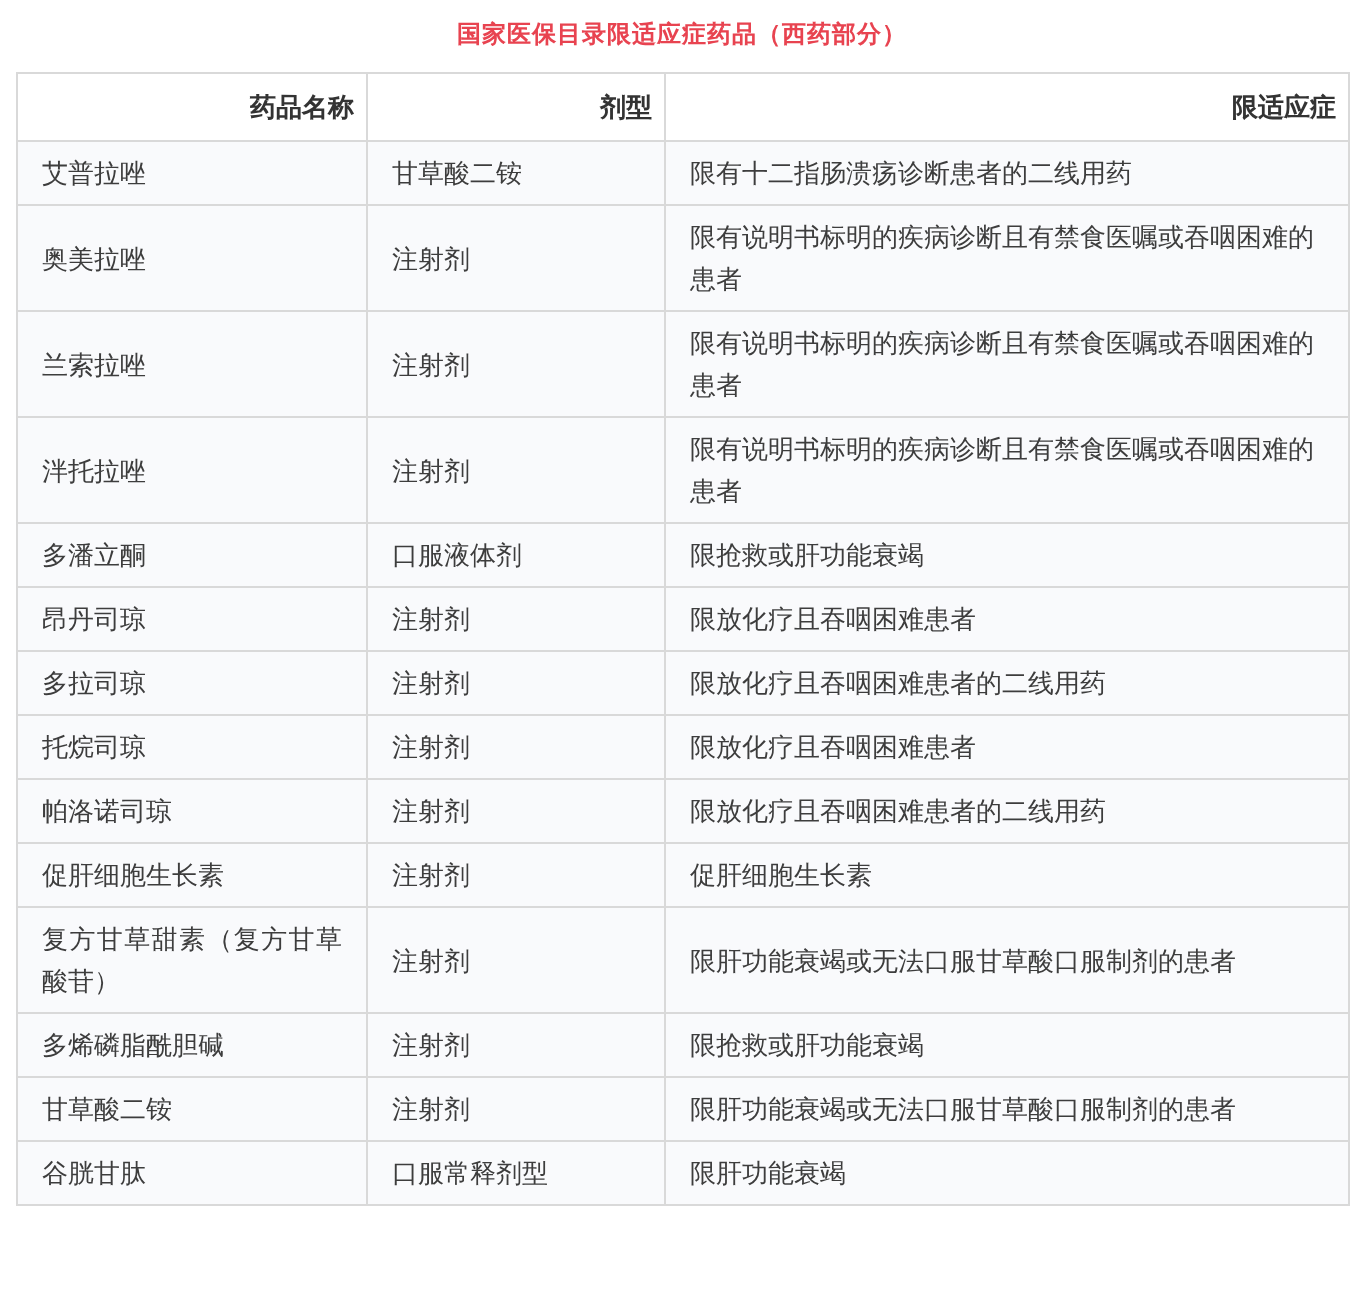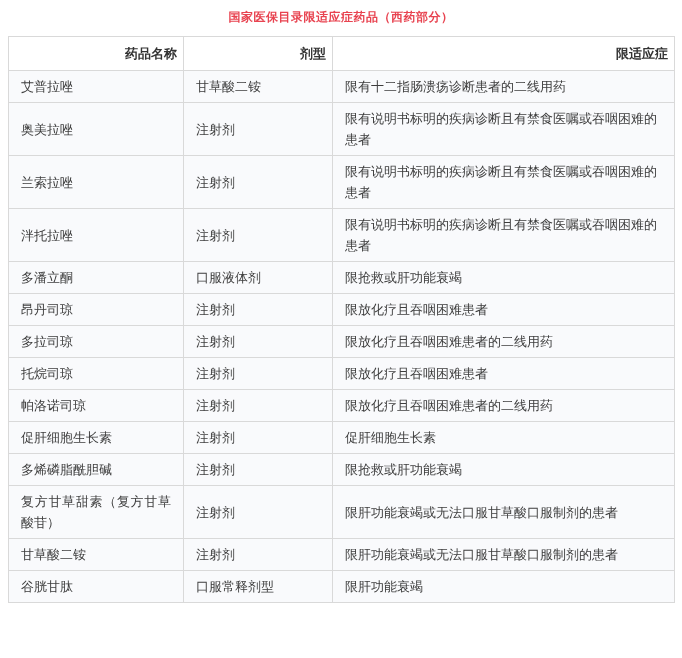--- a/index.html
+++ b/index.html
@@ -116,28 +116,28 @@
           <td class="col-name">帕洛诺司琼</td>
           <td class="col-form">注射剂</td>
           <td class="col-ind">限放化疗且吞咽困难患者的二线用药</td>
         </tr>
         <tr>
           <td class="col-name">促肝细胞生长素</td>
           <td class="col-form">注射剂</td>
           <td class="col-ind">促肝细胞生长素</td>
         </tr>
         <tr>
+          <td class="col-name">复方甘草甜素（复方甘草酸苷）</td>
+          <td class="col-form">注射剂</td>
+          <td class="col-ind">限肝功能衰竭或无法口服甘草酸口服制剂的患者</td>
+        </tr>
+        <tr>
           <td class="col-name">多烯磷脂酰胆碱</td>
           <td class="col-form">注射剂</td>
           <td class="col-ind">限抢救或肝功能衰竭</td>
-        </tr>
-        <tr>
-          <td class="col-name">复方甘草甜素（复方甘草酸苷）</td>
-          <td class="col-form">注射剂</td>
-          <td class="col-ind">限肝功能衰竭或无法口服甘草酸口服制剂的患者</td>
         </tr>
         <tr>
           <td class="col-name">甘草酸二铵</td>
           <td class="col-form">注射剂</td>
           <td class="col-ind">限肝功能衰竭或无法口服甘草酸口服制剂的患者</td>
         </tr>
         <tr>
           <td class="col-name">谷胱甘肽</td>
           <td class="col-form">口服常释剂型</td>
           <td class="col-ind">限肝功能衰竭</td>

